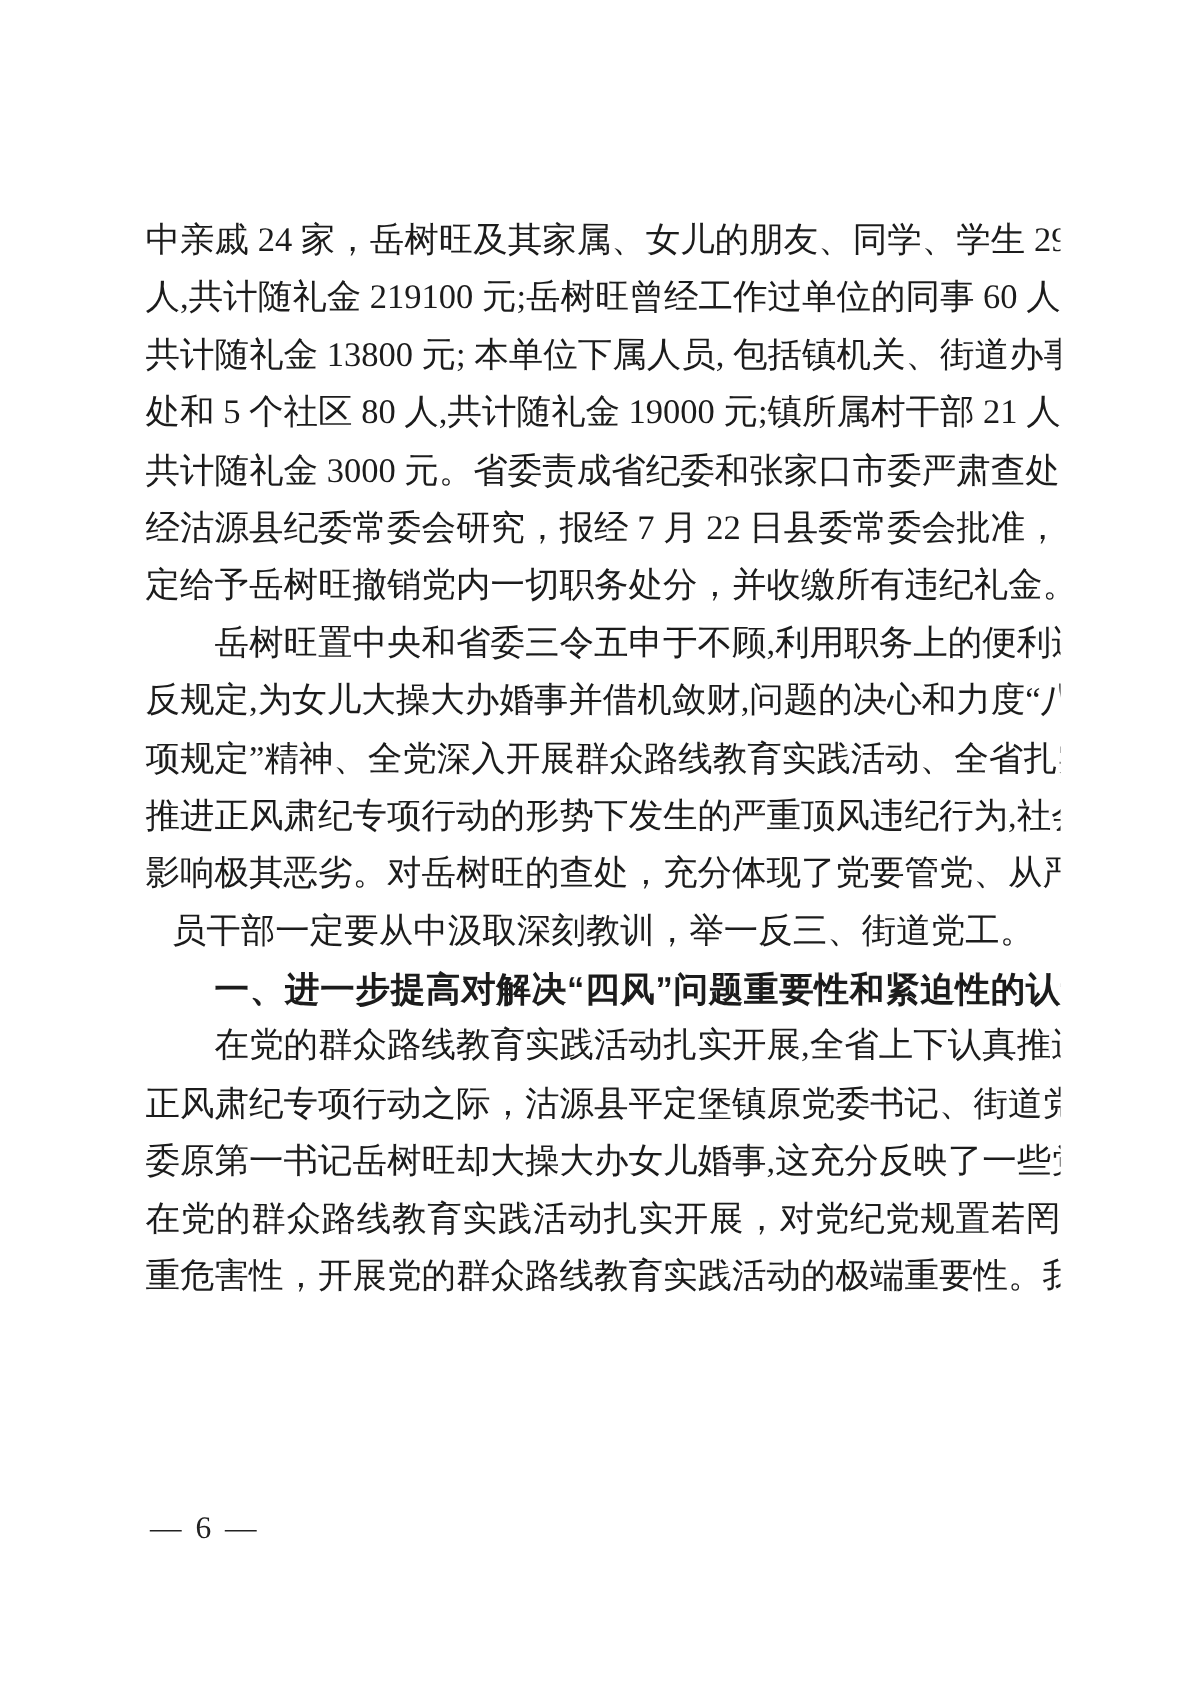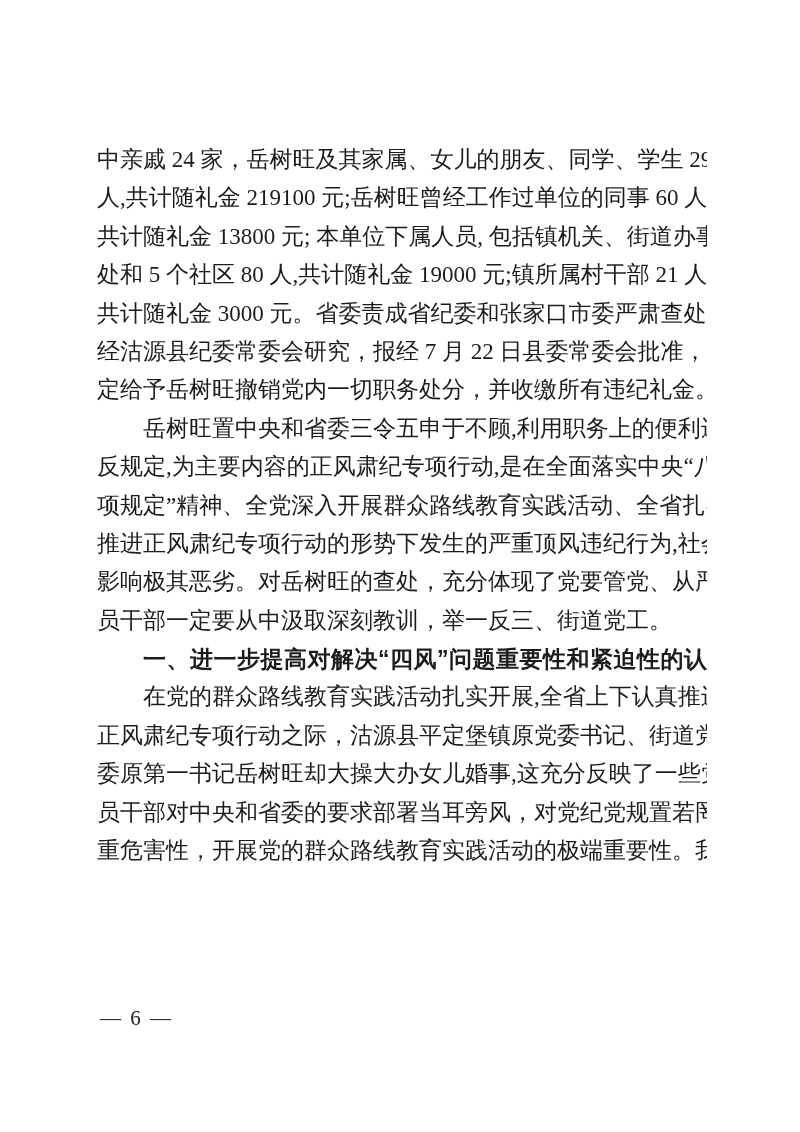--- a/index.html
+++ b/index.html
@@ -25,21 +25,21 @@
   .line {
     height: 38.4px;
     line-height: 38.4px;
     font-size: 23px;
     white-space: nowrap;
     text-align: justify;
     text-align-last: justify;
     overflow: hidden;
   }
   .line.para-end {
-    text-align: left;
+    text-align: center;
     text-align-last: auto;
   }
   .line.indent {
     text-indent: 2em;
   }
   .line.heading {
     font-family: "Liberation Sans", "DejaVu Sans", sans-serif;
     font-weight: bold;
     text-align: left;
     text-align-last: auto;
@@ -62,26 +62,26 @@
 <div class="page">
   <div class="doc-body">
     <div class="line">中亲戚 24 家，岳树旺及其家属、女儿的朋友、同学、学生 299</div>
     <div class="line">人,共计随礼金 219100 元;岳树旺曾经工作过单位的同事 60 人，</div>
     <div class="line">共计随礼金 13800 元; 本单位下属人员, 包括镇机关、街道办事</div>
     <div class="line">处和 5 个社区 80 人,共计随礼金 19000 元;镇所属村干部 21 人，</div>
     <div class="line">共计随礼金 3000 元。省委责成省纪委和张家口市委严肃查处。</div>
     <div class="line">经沽源县纪委常委会研究，报经 7 月 22 日县委常委会批准，决</div>
     <div class="line para-end">定给予岳树旺撤销党内一切职务处分，并收缴所有违纪礼金。</div>
     <div class="line indent">岳树旺置中央和省委三令五申于不顾,利用职务上的便利违</div>
-    <div class="line">反规定,为主要内容的正风肃纪专项行动,是在全面落实中央“八</div>
+    <div class="line">反规定,为女儿大操大办婚事并借机敛财,问题的决心和力度“八</div>
     <div class="line">项规定”精神、全党深入开展群众路线教育实践活动、全省扎实</div>
     <div class="line">推进正风肃纪专项行动的形势下发生的严重顶风违纪行为,社会</div>
     <div class="line">影响极其恶劣。对岳树旺的查处，充分体现了党要管党、从严治</div>
     <div class="line para-end">员干部一定要从中汲取深刻教训，举一反三、街道党工。</div>
     <div class="line heading indent">一、进一步提高对解决“四风”问题重要性和紧迫性的认识</div>
     <div class="line indent">在党的群众路线教育实践活动扎实开展,全省上下认真推进</div>
     <div class="line">正风肃纪专项行动之际，沽源县平定堡镇原党委书记、街道党工</div>
     <div class="line">委原第一书记岳树旺却大操大办女儿婚事,这充分反映了一些党</div>
-    <div class="line">员干部对中央和省委的要求部署当耳旁风，对党纪党规置若罔</div>
+    <div class="line">在党的群众路线教育实践活动扎实开展，对党纪党规置若罔</div>
     <div class="line">重危害性，开展党的群众路线教育实践活动的极端重要性。我省</div>
   </div>
   <div class="page-number">— 6 —</div>
 </div>
 
 </body></html>

